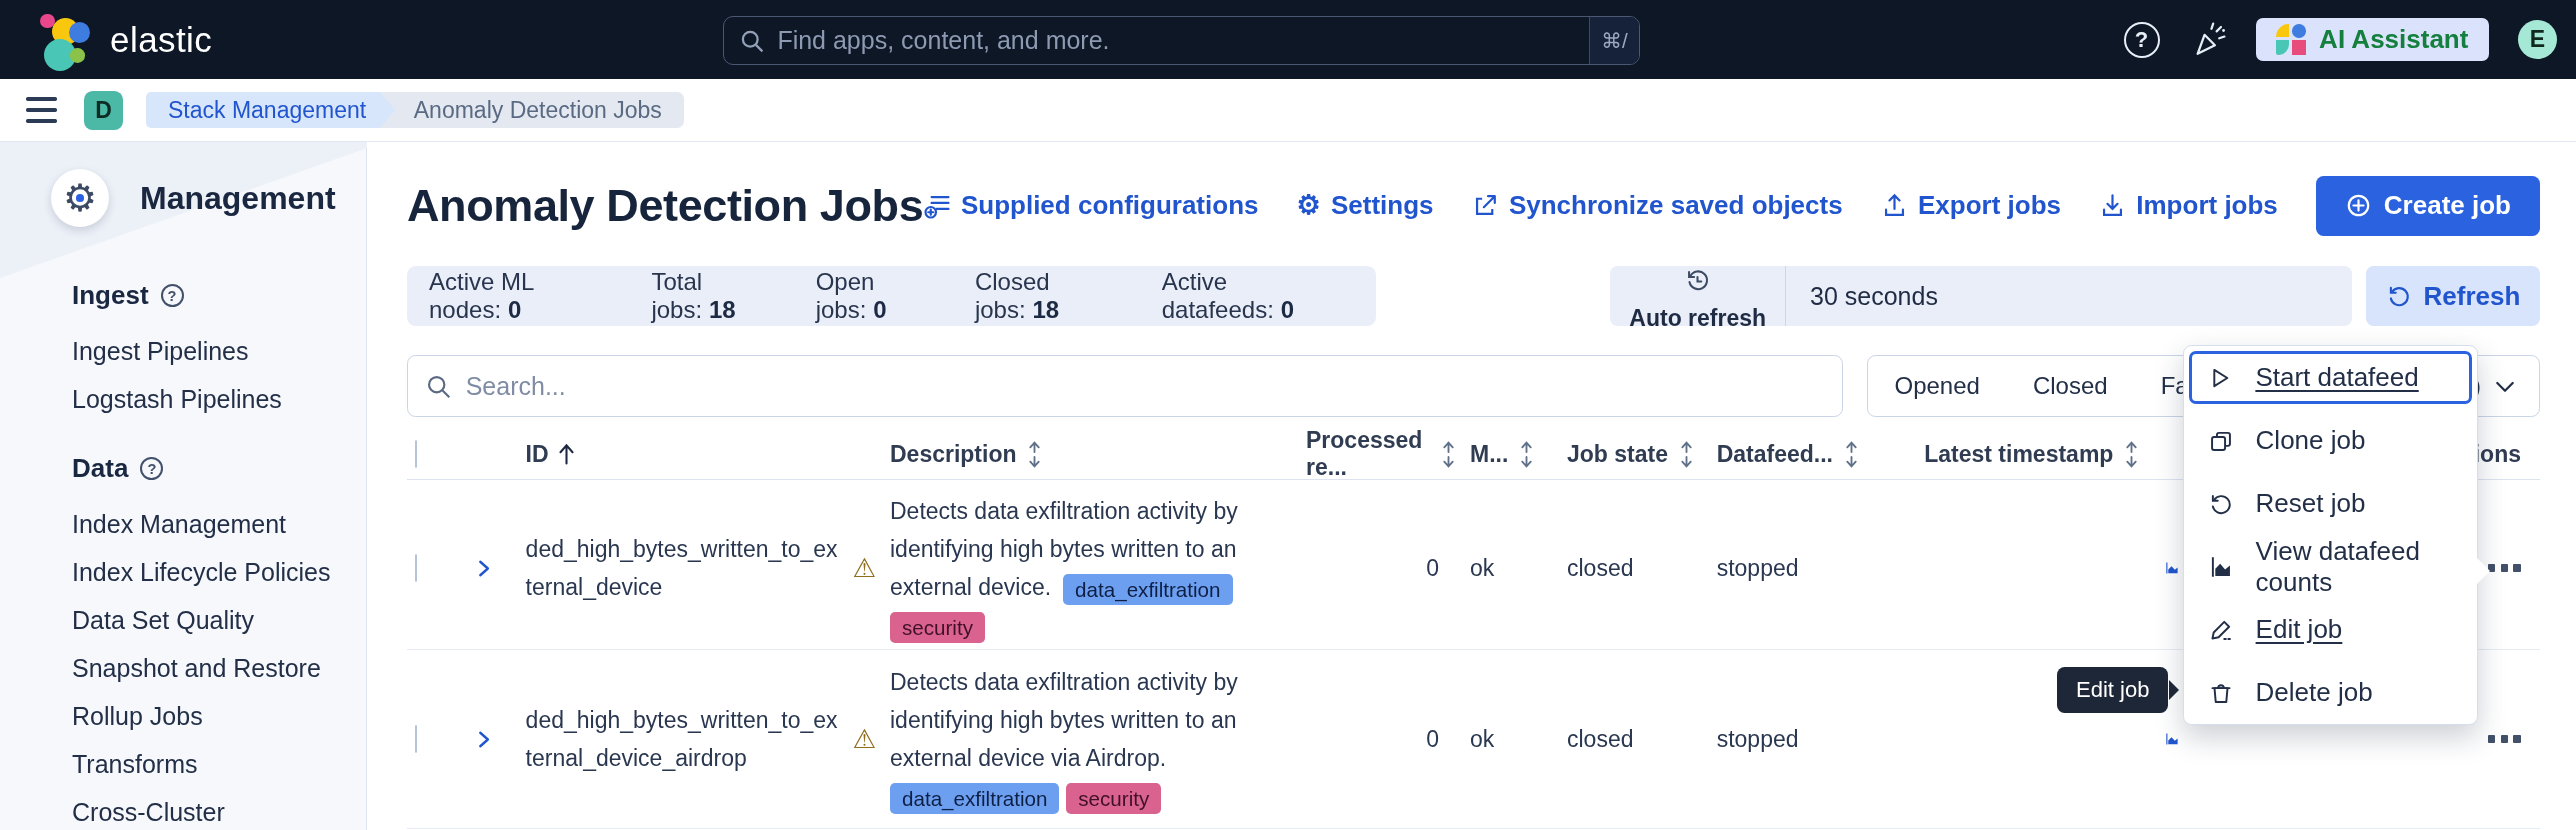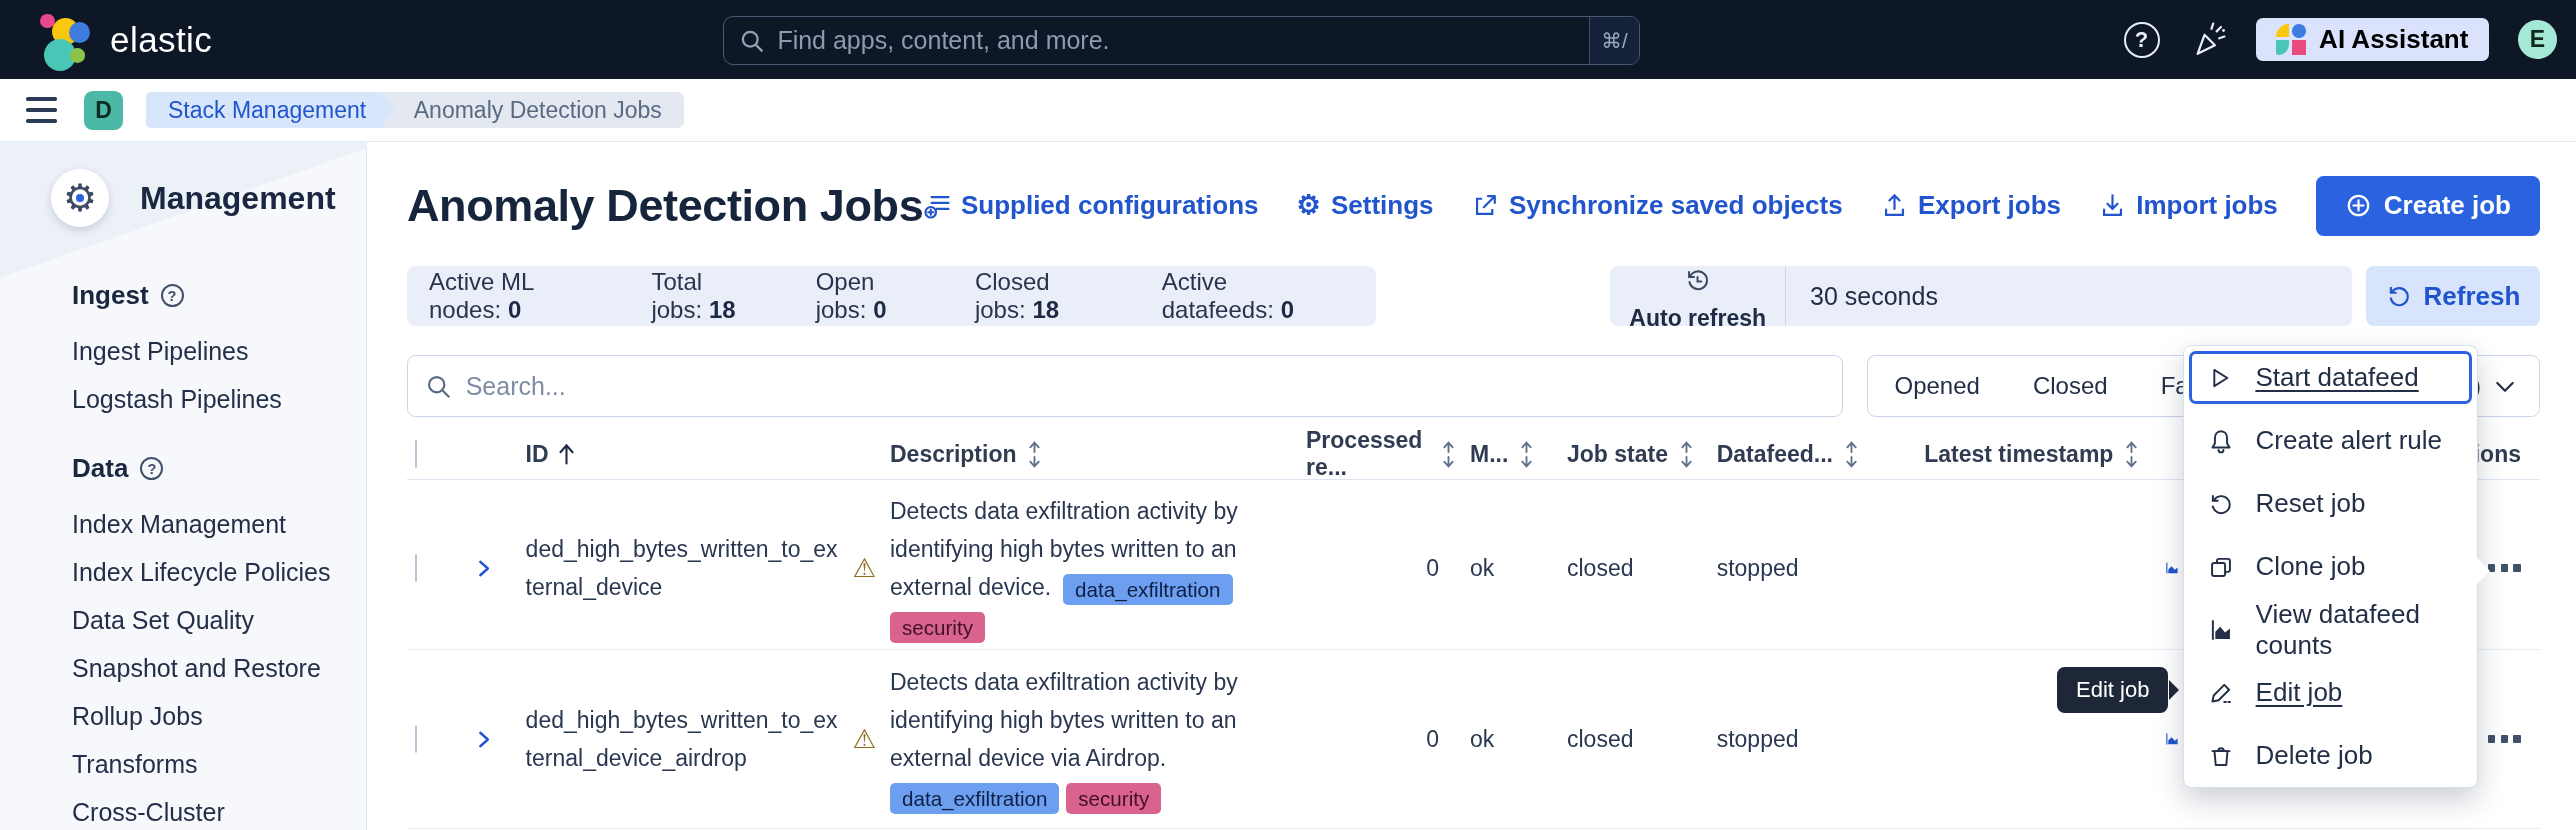--- a/index.html
+++ b/index.html
@@ -27,21 +27,21 @@
   .hdr-search input::placeholder { color:#8d9ab2; }
   .hdr-search .mag { margin:0 12px 0 15.4px; flex:0 0 auto; }
   .hdr-shortcut { flex:0 0 auto; width:50px; height:100%; border-left:1.7px solid #3c4a62;
     background:#16213a; color:#9aa8c0; font-size:20.6px; display:flex; align-items:center; justify-content:center; }
 
   .hdr-right { position:absolute; right:19px; top:0; height:79px; display:flex; align-items:center; gap:29px; }
   .help-btn { width:36px; height:36px; border:2.6px solid #e8eef7; border-radius:50%;
     color:#e8eef7; font-size:22px; font-weight:700; display:flex; align-items:center; justify-content:center; }
   .ai-btn { height:43px; background:#dbe3fc; border:none; border-radius:6.9px; display:flex;
     align-items:center; gap:12px; padding:0 20.6px; cursor:pointer; }
-  .ai-btn .ai-label { color:#000000; font-size:26px; font-weight:700; }
+  .ai-btn .ai-label { color:#15803d; font-size:26px; font-weight:700; }
   .ai-logo { position:relative; width:31px; height:31px; }
   .ai-logo i { position:absolute; }
   .ai-logo .q1 { left:0; top:0; width:13px; height:13px; background:#f9c80e; border-radius:13px 0 0 0; }
   .ai-logo .q2 { left:16.3px; top:0; width:13.7px; height:13.7px; background:#3f7ce0; border-radius:50%; }
   .ai-logo .q3 { left:0; top:16.3px; width:13px; height:14.6px; background:#49c6b5; border-radius:0 0 13px 2.6px; }
   .ai-logo .q4 { left:16.3px; top:16.3px; width:13.7px; height:14.6px; background:#e84c7d; }
   .avatar { width:39px; height:39px; border-radius:50%; background:#a5e8d6; color:#10291f;
     font-size:23px; font-weight:600; display:flex; align-items:center; justify-content:center; }
 
   
@@ -513,52 +513,43 @@
 
   <div class="ctx-item focused">
     <span class="ctx-ic">
       <svg width="26" height="26" viewBox="0 0 32 32">
           <path d="M9 6 L25 16 L9 26 Z" fill="none" stroke="#222f47" stroke-width="2.4" stroke-linejoin="round"></path>
         </svg>
     </span>
     <span class="ctx-label">Start datafeed</span>
   </div>
 
+
   <div class="ctx-item">
     <span class="ctx-ic">
       <svg width="26" height="26" viewBox="0 0 32 32" stroke="#222f47" stroke-width="2.4" fill="none" stroke-linejoin="round">
-        <path d="M16 4 c-5 0 -7.5 4 -7.5 9 v6 l-3 5 h21 l-3 -5 v-6 c0 -5 -2.5 -9 -7.5 -9 Z"></path>
-        <path d="M13 27 a3 3 0 0 0 6 0" stroke-linecap="round"></path>
+        <rect x="5" y="11" width="16" height="16" rx="2.5"></rect>
+        <path d="M11 11 V8.5 a2.5 2.5 0 0 1 2.5 -2.5 h11 a2.5 2.5 0 0 1 2.5 2.5 v11 a2.5 2.5 0 0 1 -2.5 2.5 H22"></path>
       </svg>
     </span>
-    <span class="ctx-label">Create alert rule</span>
+    <span class="ctx-label">Clone job</span>
   </div>
 
   <div class="ctx-item">
     <span class="ctx-ic">
       <svg width="26" height="26" viewBox="0 0 32 32" stroke="#222f47" stroke-width="2.4" fill="none" stroke-linecap="round">
         <path d="M6 6 v6 h6"></path>
           <path d="M7.5 11 a10.5 10.5 0 1 1 -1.5 8"></path>
       </svg>
     </span>
     <span class="ctx-label">Reset job</span>
   </div>
 
   <div class="ctx-item">
     <span class="ctx-ic">
-      <svg width="26" height="26" viewBox="0 0 32 32" stroke="#222f47" stroke-width="2.4" fill="none" stroke-linejoin="round">
-        <rect x="5" y="11" width="16" height="16" rx="2.5"></rect>
-        <path d="M11 11 V8.5 a2.5 2.5 0 0 1 2.5 -2.5 h11 a2.5 2.5 0 0 1 2.5 2.5 v11 a2.5 2.5 0 0 1 -2.5 2.5 H22"></path>
-      </svg>
-    </span>
-    <span class="ctx-label">Clone job</span>
-  </div>
-
-  <div class="ctx-item">
-    <span class="ctx-ic">
       <svg width="26" height="26" viewBox="0 0 32 32">
           <path d="M6 4 v24" stroke="#222f47" stroke-width="2.4"></path>
           <path d="M9 27 h18 v-13 l-6 5 -6 -7 -6 6 Z" fill="#222f47"></path>
         </svg>
     </span>
     <span class="ctx-label">View datafeed counts</span>
   </div>
 
   <div class="ctx-item hovered">
     <span class="ctx-ic">

